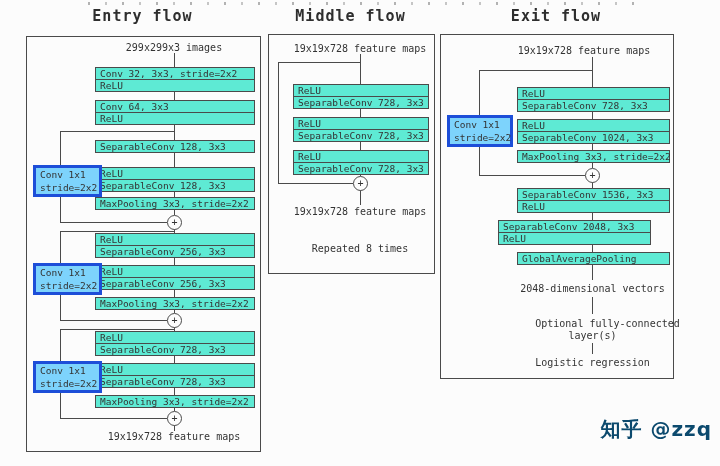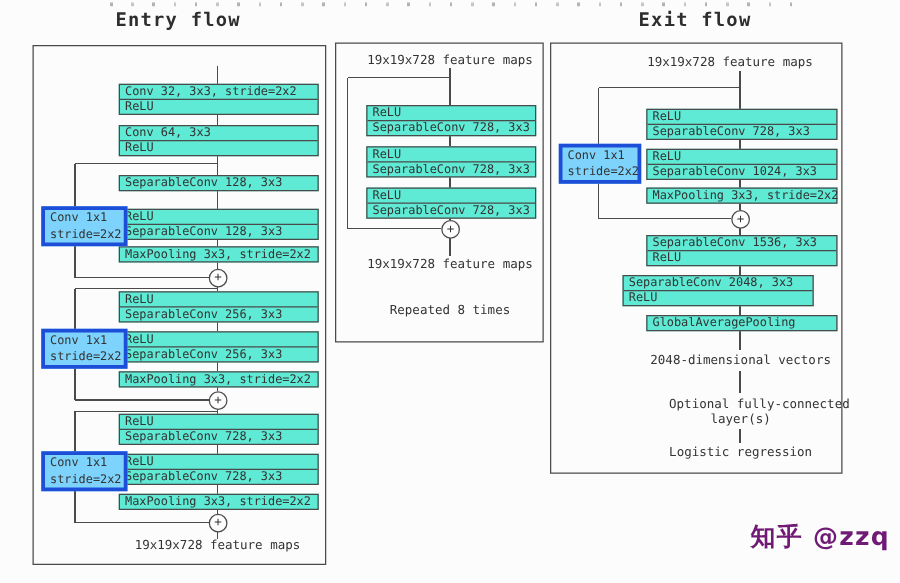--- a/index.html
+++ b/index.html
@@ -32,21 +32,21 @@
   .flabel{
     position:absolute;font-size:10px;line-height:11px;text-align:center;
     white-space:nowrap;color:#333;
   }
   .plus{
     position:absolute;width:13px;height:13px;border:1px solid #4a4a4a;border-radius:50%;
     background:#fdfdfd;font-size:10px;line-height:13px;text-align:center;color:#333;
   }
   .wm-zhihu{
     position:absolute;right:8px;top:416px;font-size:20px;font-weight:700;
-    color:#701a75;text-shadow:1px 1px 0 #ffffff;
+    color:#0c4a6e;text-shadow:1px 1px 0 #ffffff;
     font-family:"DejaVu Sans","Liberation Sans",sans-serif;letter-spacing:1px;
   }
   .wm-url{
     position:absolute;left:457px;top:437px;font-size:13px;
     color:#d5d5d5;text-shadow:1px 1px 0 #ffffff;letter-spacing:.5px;white-space:nowrap;
   }
 </style>
 </head>
 <body>
 
@@ -102,20 +102,21 @@
     <line x1="592" y1="297" x2="592" y2="314"></line>
     <line x1="592" y1="343" x2="592" y2="354"></line>
     <line x1="479" y1="70" x2="592" y2="70"></line>
     <line x1="479" y1="70" x2="479" y2="175"></line>
     <line x1="479" y1="175" x2="585" y2="175"></line>
   </svg>
 
   <div class="flow-title" style="left:26px;top:7px;width:233px">Entry flow</div>
   <div class="panel" style="left:26px;top:36px;width:233px;height:414px"></div>
 
+  <div class="flabel" style="left:95px;top:42px;width:158px">299x299x3 images</div>
 
   <div class="mbox" style="left:95px;top:67px;width:158px">
     <div class="row">Conv 32, 3x3, stride=2x2</div>
     <div class="row">ReLU</div>
   </div>
   <div class="mbox" style="left:95px;top:100px;width:158px">
     <div class="row">Conv 64, 3x3</div>
     <div class="row">ReLU</div>
   </div>
   <div class="mbox" style="left:95px;top:140px;width:158px">
@@ -163,20 +164,21 @@
     <div class="row">MaxPooling 3x3, stride=2x2</div>
   </div>
   <div class="sbox" style="left:33px;top:361px;width:63px">
     <div class="row">Conv 1x1</div>
     <div class="row">stride=2x2</div>
   </div>
   <div class="plus" style="left:167px;top:411px">+</div>
 
   <div class="flabel" style="left:95px;top:431px;width:158px">19x19x728 feature maps</div>
 
+  <div class="flow-title" style="left:268px;top:7px;width:165px">Middle flow</div>
   <div class="panel" style="left:268px;top:34px;width:165px;height:238px"></div>
 
   <div class="flabel" style="left:293px;top:43px;width:134px">19x19x728 feature maps</div>
 
   <div class="mbox" style="left:293px;top:84px;width:134px">
     <div class="row">ReLU</div>
     <div class="row">SeparableConv 728, 3x3</div>
   </div>
   <div class="mbox" style="left:293px;top:117px;width:134px">
     <div class="row">ReLU</div>

